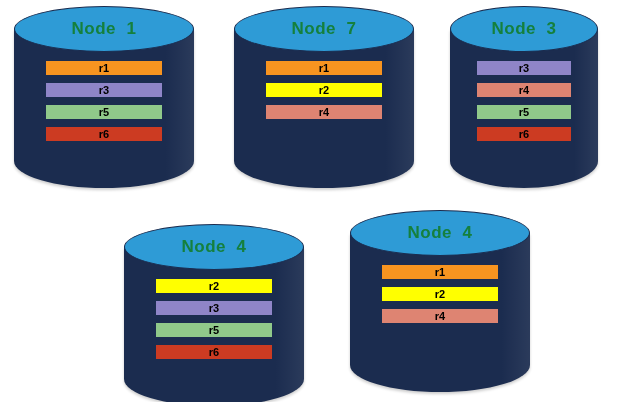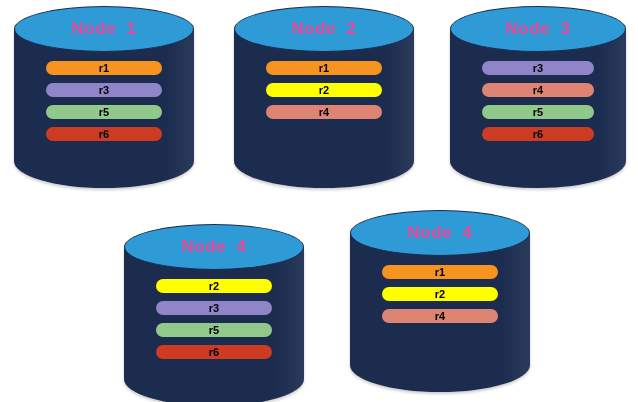--- a/index.html
+++ b/index.html
@@ -57,42 +57,42 @@
   }
   .cyl-title {
     position: absolute;
     left: 0;
     top: 0;
     width: 100%;
     height: 46px;
     display: flex;
     align-items: center;
     justify-content: center;
-    color: #ec4899;
+    color: #15803d;
     font-size: 17px;
     font-weight: bold;
     letter-spacing: 0.5px;
     z-index: 3;
     white-space: pre;
   }
 
   
   .records {
     position: absolute;
     left: 0;
     top: 55px;
     width: 100%;
     z-index: 2;
   }
   .record {
     position: relative;
     height: 14px;
     margin: 0 auto 8px auto;
     width: 64%;
-    border-radius: 7px;
+    border-radius: 0;
     display: flex;
     align-items: center;
     justify-content: center;
     color: #000000;
     font-size: 11px;
     font-weight: bold;
     line-height: 1;
     box-sizing: border-box;
   }
 </style>
@@ -109,28 +109,28 @@
         <div class="record" style="background: rgb(247, 148, 32);">r1</div>
         <div class="record" style="background: rgb(143, 133, 200);">r3</div>
         <div class="record" style="background: rgb(144, 201, 138);">r5</div>
         <div class="record" style="background: rgb(204, 59, 34);">r6</div>
       </div>
     </div>
     <div class="node" style="left: 234px; top: 6px; width: 180px; height: 182px;">
       <div class="cyl-body" style="background: rgb(27, 44, 79);"></div>
       <div class="cyl-shade"></div>
       <div class="cyl-top" style="background: rgb(46, 155, 214);"></div>
-      <div class="cyl-title">Node  2</div>
+      <div class="cyl-title">Node  7</div>
       <div class="records">
         <div class="record" style="background: rgb(247, 148, 32);">r1</div>
         <div class="record" style="background: rgb(255, 255, 0);">r2</div>
         <div class="record" style="background: rgb(222, 132, 114);">r4</div>
       </div>
     </div>
-    <div class="node" style="left: 450px; top: 6px; width: 176px; height: 182px;">
+    <div class="node" style="left: 450px; top: 6px; width: 140px; height: 182px; padding-left: 8px;">
       <div class="cyl-body" style="background: rgb(27, 44, 79);"></div>
       <div class="cyl-shade"></div>
       <div class="cyl-top" style="background: rgb(46, 155, 214);"></div>
       <div class="cyl-title">Node  3</div>
       <div class="records">
         <div class="record" style="background: rgb(143, 133, 200);">r3</div>
         <div class="record" style="background: rgb(222, 132, 114);">r4</div>
         <div class="record" style="background: rgb(144, 201, 138);">r5</div>
         <div class="record" style="background: rgb(204, 59, 34);">r6</div>
       </div>

